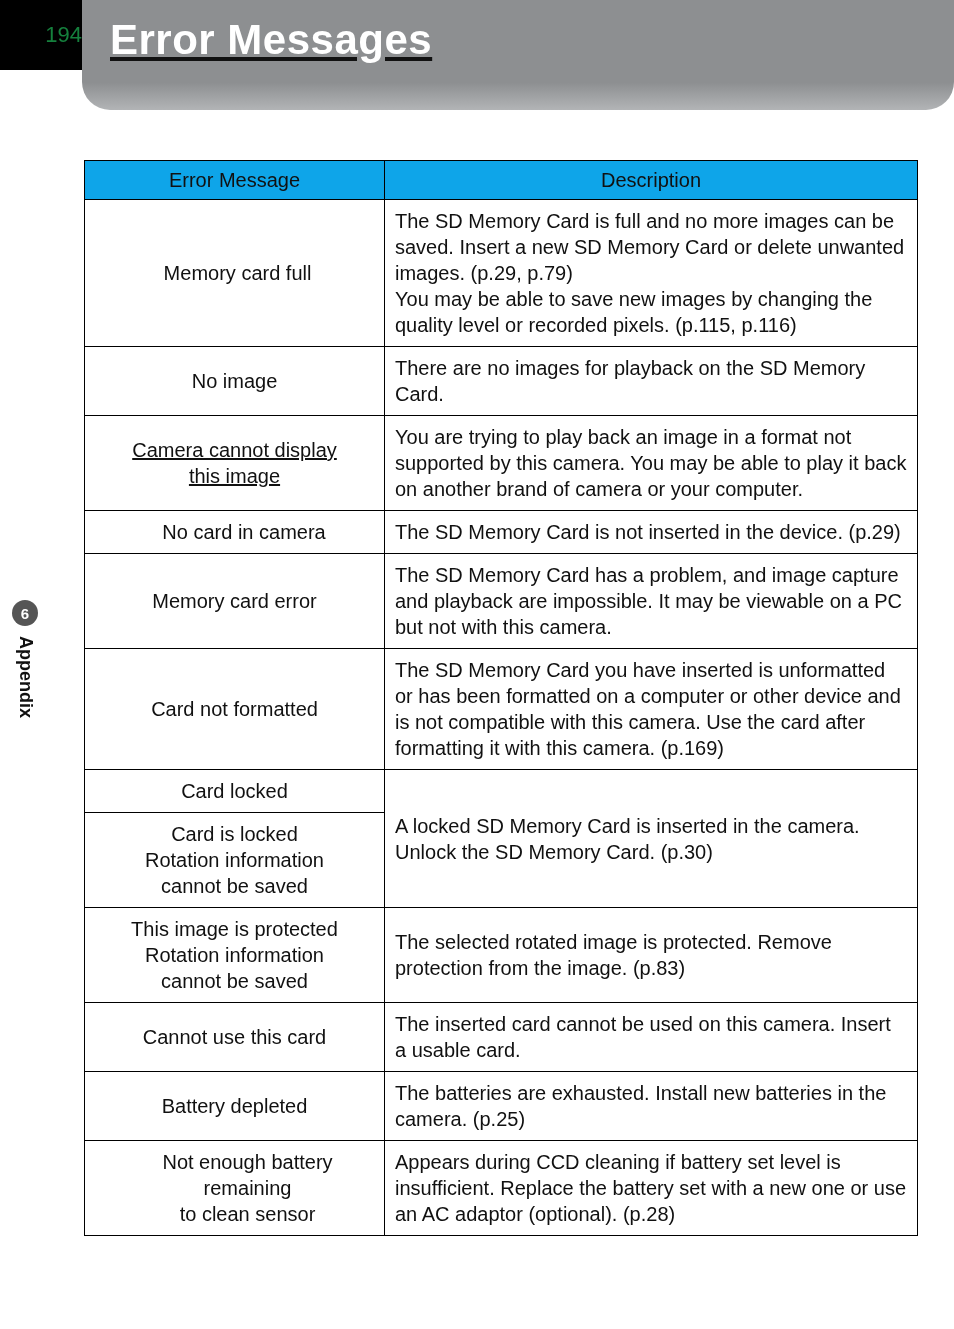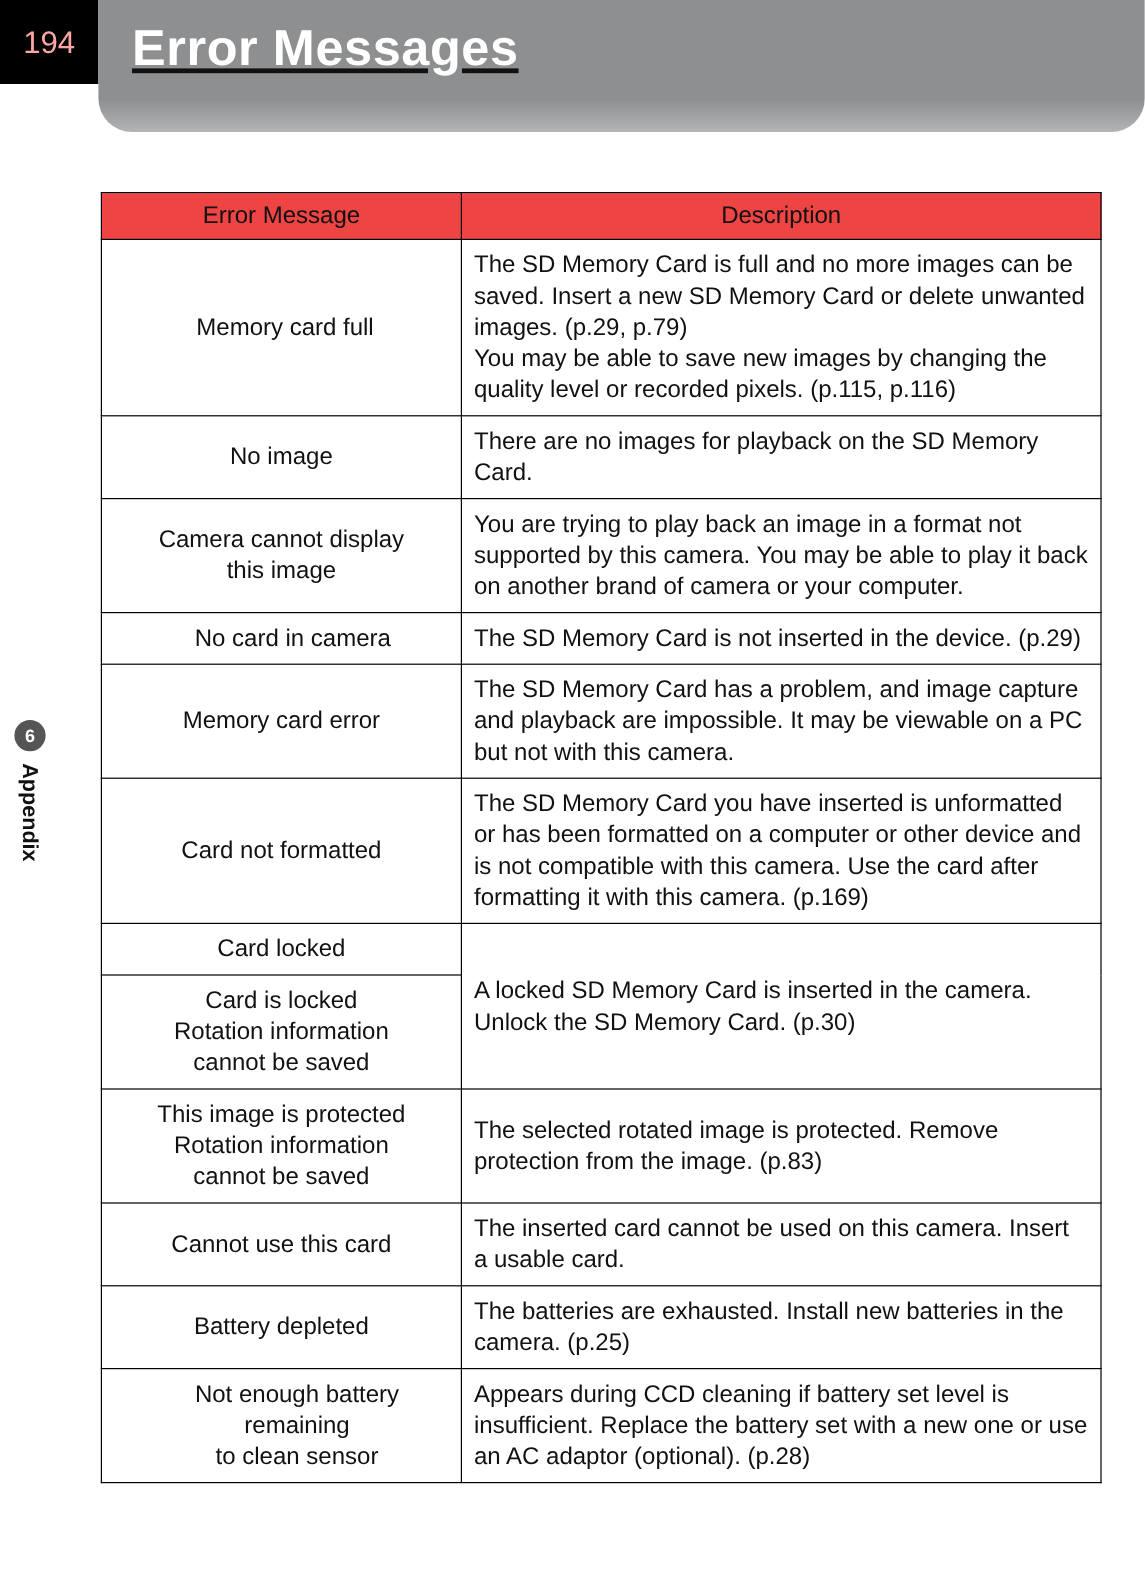--- a/index.html
+++ b/index.html
@@ -9,25 +9,25 @@
   .top-banner {
     position: relative;
     height: 110px;
     display: flex;
     align-items: flex-start;
   }
   .page-num-box {
     width: 82px;
     height: 70px;
     background: #000;
-    color: #fca5a5;
-    font-size: 26px;
+    color: #15803d;
+    font-size: 22px;
     display: flex;
     align-items: center;
-    justify-content: center;
+    justify-content: flex-end;
     font-weight: 400;
   }
   .title-box {
     flex: 1;
     height: 110px;
     background: linear-gradient(to bottom, #8d8f91 0%, #8d8f91 75%, #b2b4b6 100%);
     border-bottom-left-radius: 28px;
     border-bottom-right-radius: 28px;
     padding-left: 28px;
     display: flex;
@@ -78,21 +78,21 @@
     width: 100%;
     font-size: 20px;
     line-height: 1.3;
   }
   th, td {
     border: 1px solid #000;
     padding: 8px 10px;
     vertical-align: middle;
   }
   th {
-    background: #ef4444;
+    background: #0ea5e9;
     font-weight: 400;
     text-align: center;
     padding: 6px 10px;
   }
   td.msg {
     width: 300px;
     text-align: center;
     vertical-align: middle;
   }
   td.desc {
@@ -130,21 +130,21 @@
       <tr>
         <td class="msg" style="white-space: pre-line; padding-left: 16px;">Memory card full</td>
         <td class="desc" style="white-space: pre-line;">The SD Memory Card is full and no more images can be saved. Insert a new SD Memory Card or delete unwanted images. (p.29, p.79)
 You may be able to save new images by changing the quality level or recorded pixels. (p.115, p.116)</td>
       </tr>
       <tr>
         <td class="msg" style="white-space: pre-line;">No image</td>
         <td class="desc" style="white-space: pre-line;">There are no images for playback on the SD Memory Card.</td>
       </tr>
       <tr>
-        <td class="msg" style="white-space: pre-line;">Camera cannot display
+        <td class="msg" style="white-space: pre-line; text-decoration: underline;">Camera cannot display
 this image</td>
         <td class="desc" style="white-space: pre-line;">You are trying to play back an image in a format not supported by this camera. You may be able to play it back on another brand of camera or your computer.</td>
       </tr>
       <tr>
         <td class="msg" style="white-space: pre-line; padding-left: 29px;">No card in camera</td>
         <td class="desc" style="white-space: pre-line;">The SD Memory Card is not inserted in the device. (p.29)</td>
       </tr>
       <tr>
         <td class="msg" style="white-space: pre-line;">Memory card error</td>
         <td class="desc" style="white-space: pre-line;">The SD Memory Card has a problem, and image capture and playback are impossible. It may be viewable on a PC but not with this camera.</td>

